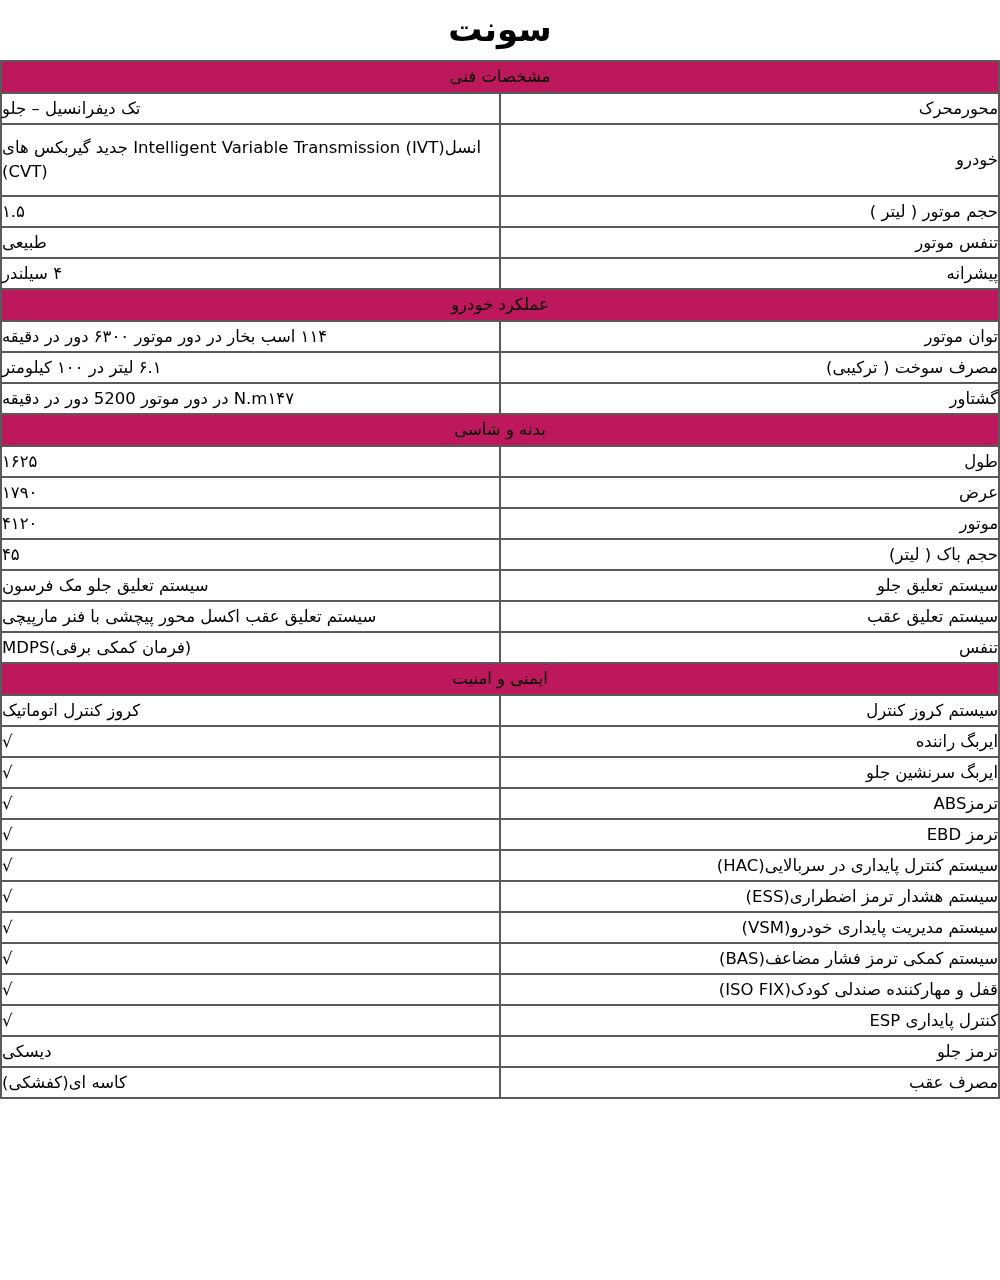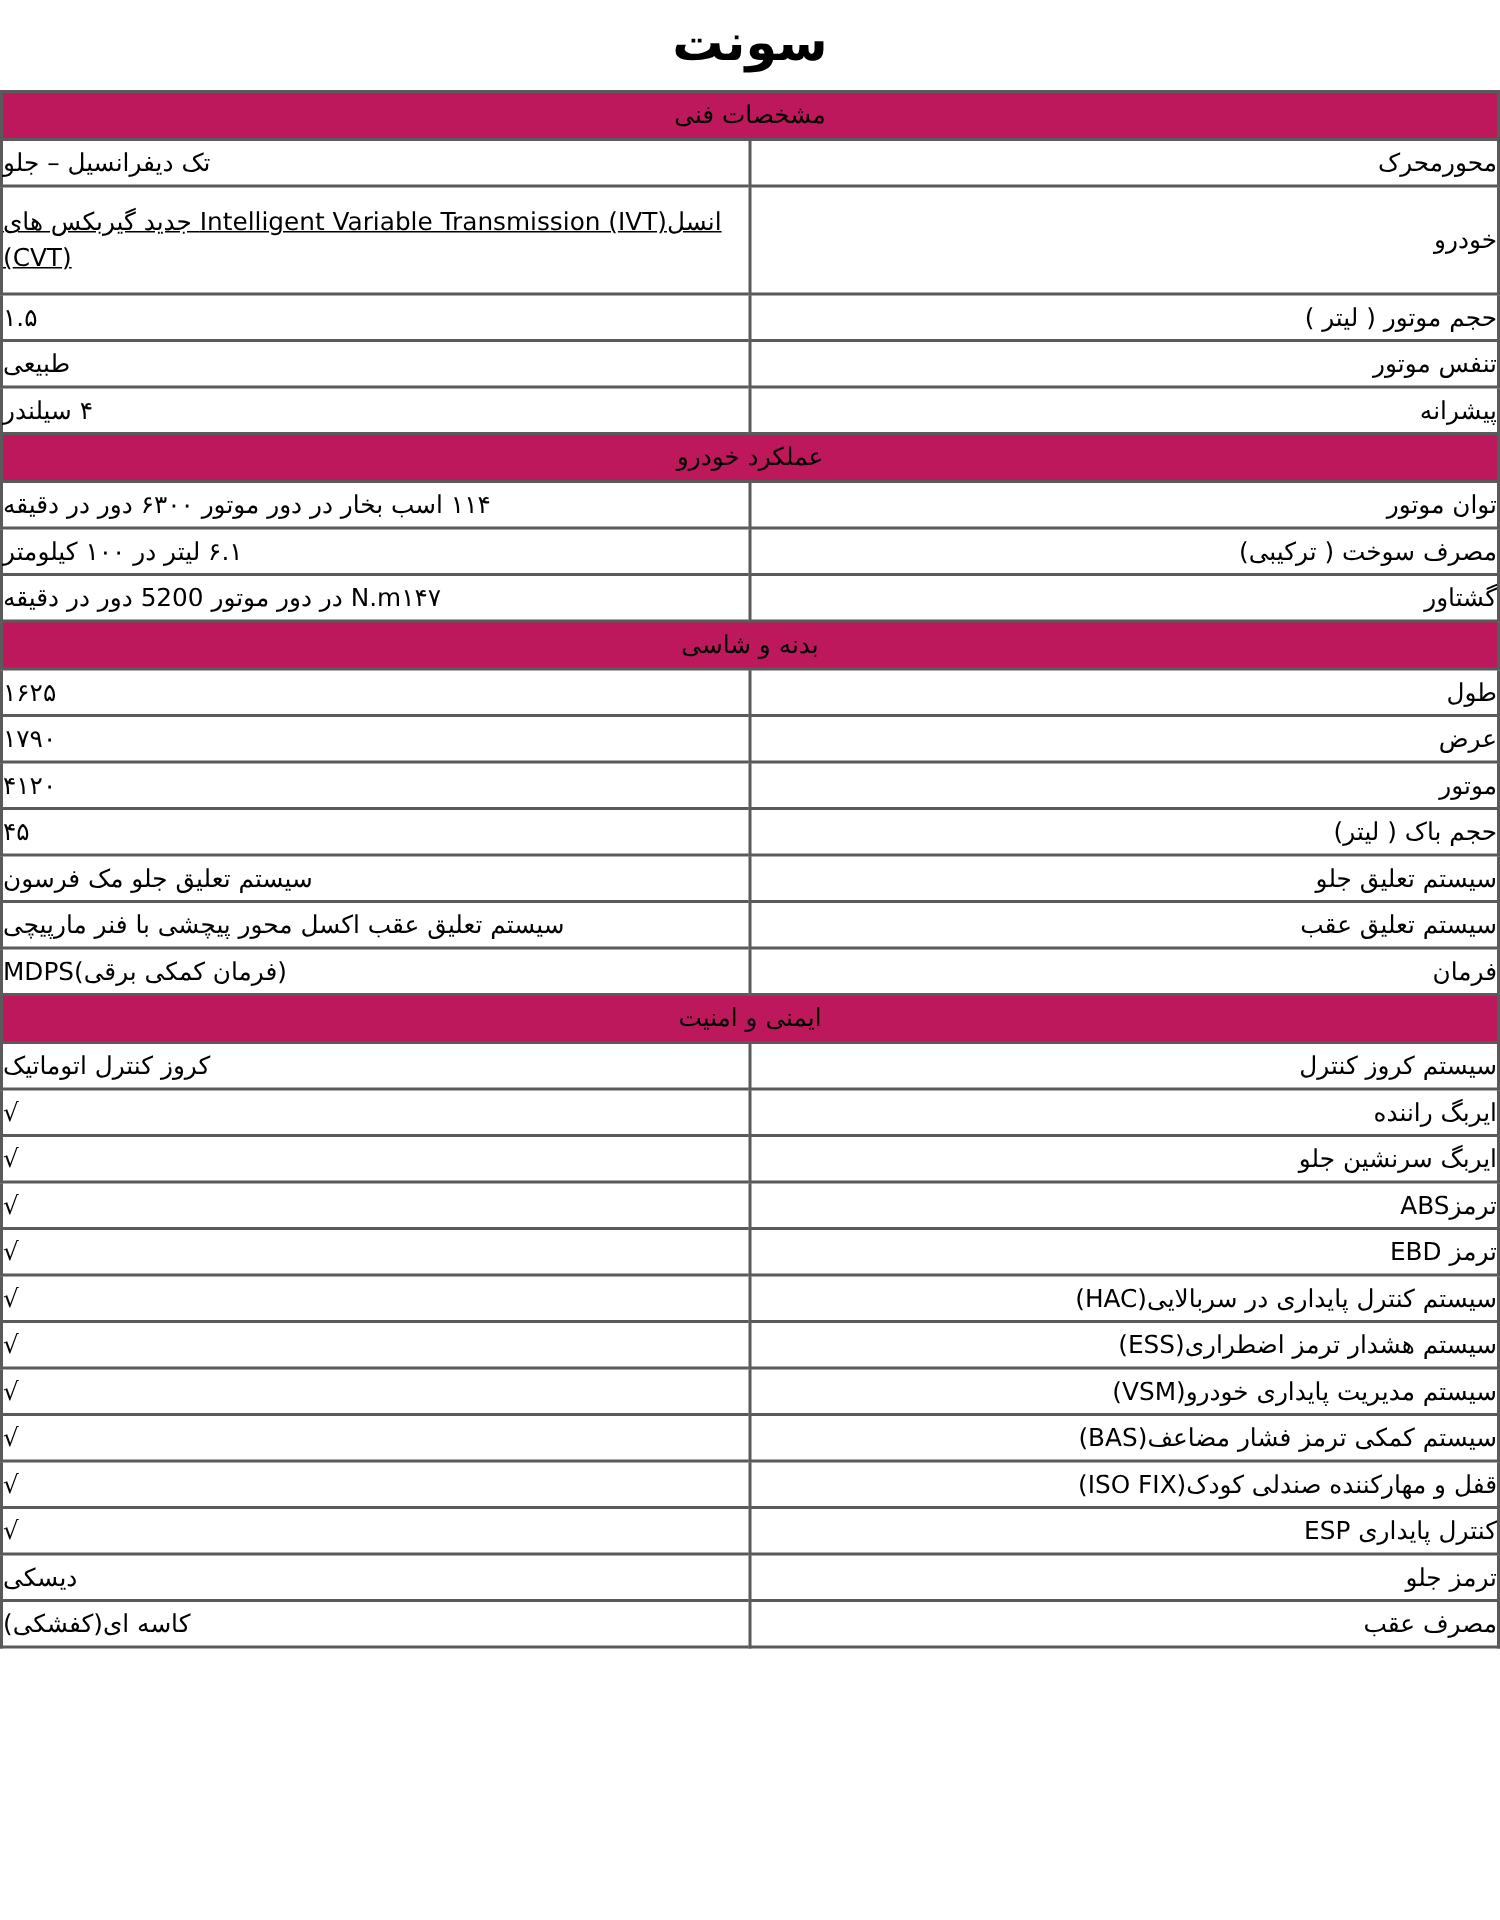--- a/index.html
+++ b/index.html
@@ -68,21 +68,20 @@
   td.value-cell {
     width: 490px;
     text-align: left;
     padding: 4px 8px;
     height: 29px;
     margin-top: 12px;
   }
 
   td.value-cell.tall {
     height: 70px;
-    text-decoration: underline;
   }
 
   .check-mark {
     font-size: 18px;
     line-height: 1;
   }
 </style>
 </head>
 <body>
 
@@ -151,21 +150,21 @@
         </tr>
         <tr>
           <td class="label-cell">سیستم تعلیق جلو</td>
           <td class="value-cell">سیستم تعلیق جلو مک فرسون</td>
         </tr>
         <tr>
           <td class="label-cell">سیستم تعلیق عقب</td>
           <td class="value-cell">سیستم تعلیق عقب اکسل محور پیچشی با فنر مارپیچی</td>
         </tr>
         <tr>
-          <td class="label-cell">فرمان</td>
+          <td class="label-cell">تنفس</td>
           <td class="value-cell">(فرمان کمکی برقی)MDPS</td>
         </tr>
         <tr>
           <td class="section-header" colspan="2">ایمنی و امنیت</td>
         </tr>
         <tr>
           <td class="label-cell">سیستم کروز کنترل</td>
           <td class="value-cell">کروز کنترل اتوماتیک</td>
         </tr>
         <tr>

